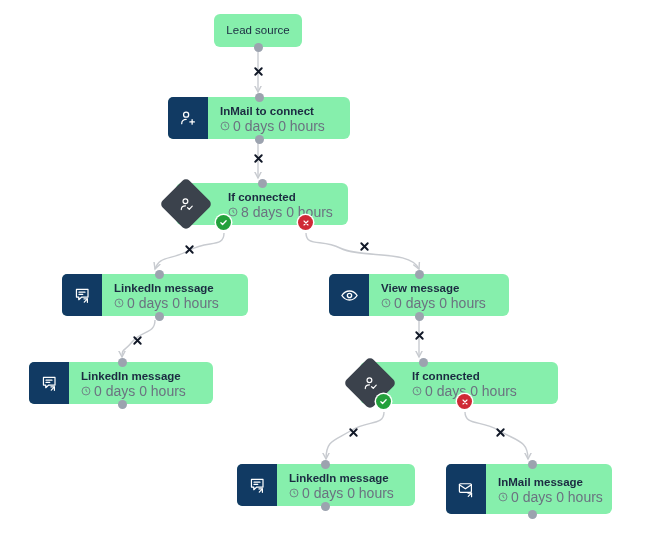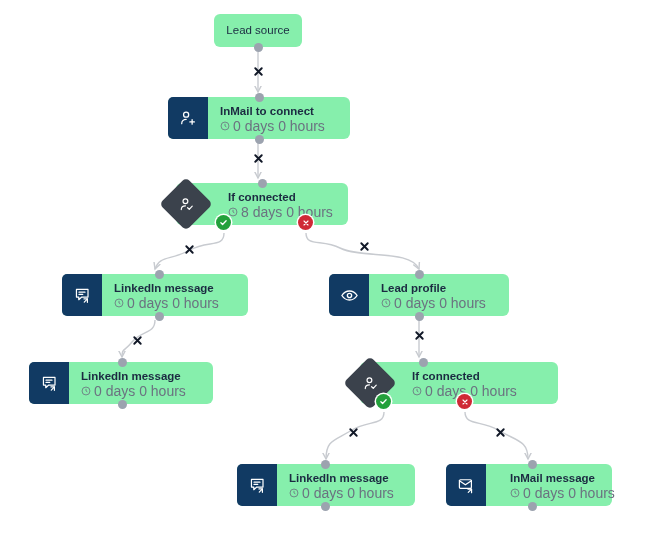--- a/index.html
+++ b/index.html
@@ -296,21 +296,21 @@
   </div>
 
   <div class="node" style="left:329px; top:274px; width:180px; height:42px;">
     <div class="icon-box">
       <svg width="19" height="19" viewBox="0 0 24 24" fill="none" stroke="#ffffff" stroke-width="1.7" stroke-linecap="round" stroke-linejoin="round">
         <path d="M2.4 12S6 6.3 12 6.3 21.6 12 21.6 12 18 17.7 12 17.7 2.4 12 2.4 12z"></path>
         <circle cx="12" cy="12" r="2.7"></circle>
       </svg>
     </div>
     <div class="body">
-      <div class="title">Lead profile</div>
+      <div class="title">View message</div>
       <div class="sub">
         <span class="clock">
           <svg width="10" height="10" viewBox="0 0 24 24" fill="none" stroke="#6b7280" stroke-width="2">
             <circle cx="12" cy="12" r="9.5"></circle>
               <path d="M12 6.8V12l3.4 2.1"></path>
           </svg>
         </span>
         <span>0 days 0 hours</span>
       </div>
     </div>
@@ -398,21 +398,21 @@
               <path d="M12 6.8V12l3.4 2.1"></path>
           </svg>
         </span>
         <span>0 days 0 hours</span>
       </div>
     </div>
     <span class="port" style="left:84px; top:-4.5px;"></span>
     <span class="port" style="left:84px; bottom:-4.5px;"></span>
   </div>
 
-  <div class="node" style="left:446px; top:464px; width:166px; height:42px;gap:12px;">
+  <div class="node" style="left:446px; top:464px; width:166px; height:50px;">
     <div class="icon-box">
       <svg width="18" height="18" viewBox="0 0 24 24" fill="none" stroke="#ffffff" stroke-width="1.6" stroke-linecap="round" stroke-linejoin="round">
         <rect x="3.2" y="5" width="16" height="11.4" rx="1.4"></rect>
         <path d="M3.2 6.2l8 5.6 8-5.6"></path>
         <path d="M14.6 17.4h4.8v4.8"></path>
           <path d="M19.4 17.4l-4.4 4.4"></path>
       </svg>
     </div>
     <div class="body">
       <div class="title">InMail message</div>

